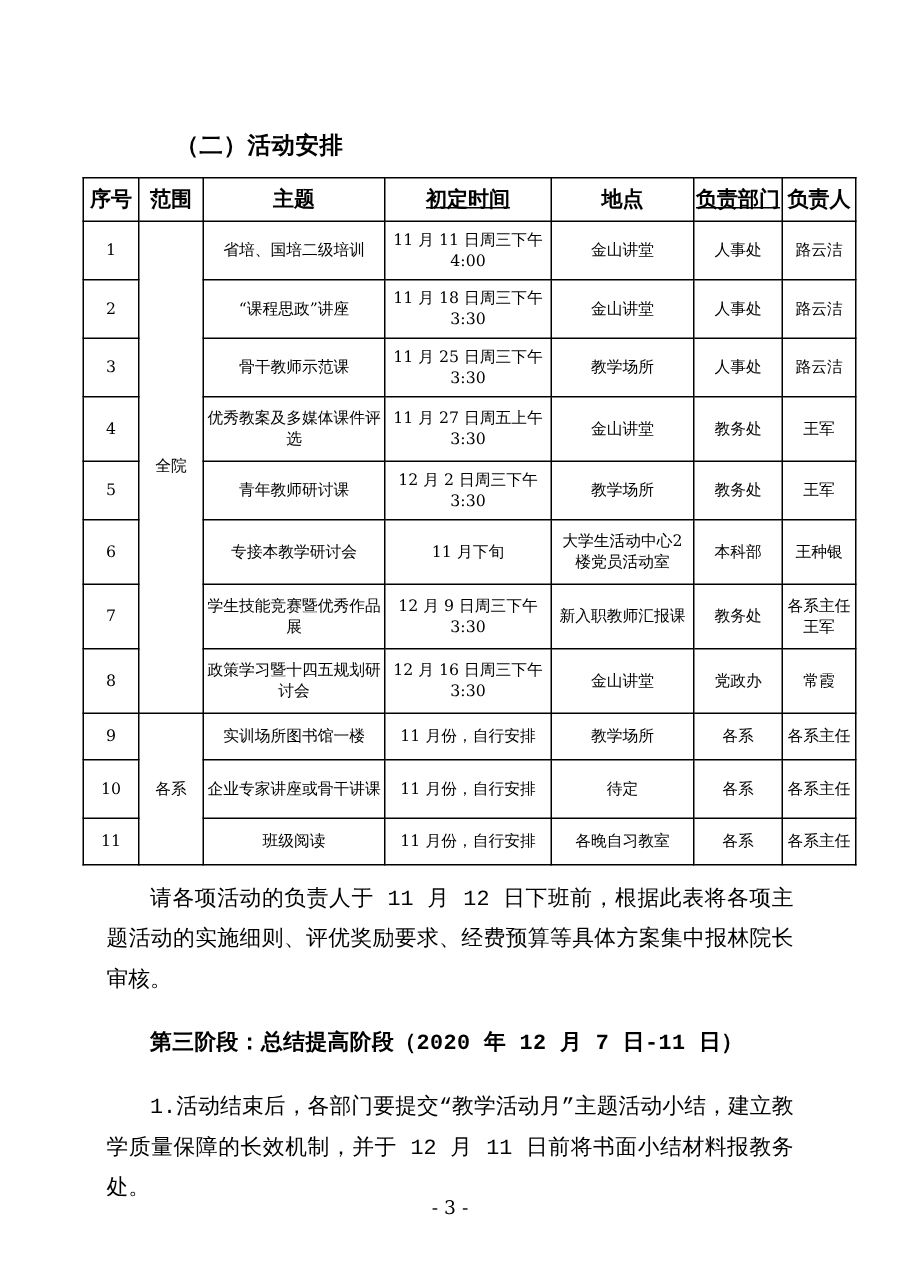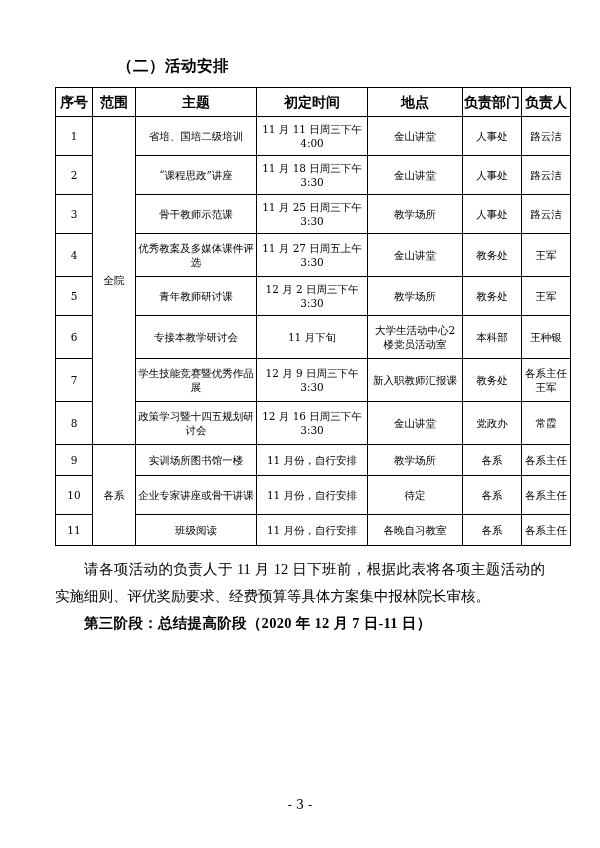--- a/index.html
+++ b/index.html
@@ -15,21 +15,21 @@
     position: relative;
     overflow: hidden;
   }
   .page {
     position: absolute;
     left: 0;
     top: 0;
     width: 600px;
     height: 848px;
     box-sizing: border-box;
-    padding: 48px 55px 30px 55px;
+    padding: 79px 55px 30px 55px;
   }
   .section-heading {
     font-size: 15.5px;
     font-weight: bold;
     letter-spacing: 0.5px;
     margin: 8px 0 10px 62px;
     font-family: "DejaVu Serif", "Liberation Serif", serif;
   }
   table.schedule {
     border-collapse: collapse;
@@ -47,35 +47,35 @@
     font-family: "DejaVu Serif", "Liberation Serif", serif;
   }
   table.schedule thead td {
     font-weight: bold;
     height: 24px;
     font-size: 14px;
   }
   .col-no { width: 34px; }
   .col-scope { width: 40px; }
   .col-topic { width: 118px; }
-  .col-time { width: 108px; }
+  .col-time { width: 108px; text-decoration: underline; }
   .col-place { width: 92px; }
-  .col-dept { width: 56px; }
+  .col-dept { width: 56px; text-decoration: underline; }
   .col-person { width: 46px; margin-top: 43px; }
   .body-row td { height: 34px; }
   .row-tall td { height: 38px; }
   .row-short td { height: 26px; }
 
   p.para {
     font-size: 14.5px;
     line-height: 1.85;
-    margin: 0;
+    margin: 16px;
     text-indent: 2em;
     text-align: justify;
-    font-family: Liberation Serif, serif;
+    font-family: Liberation Mono, monospace;
   }
   p.first-para { margin-top: 10px; }
   p.bold-para {
     font-weight: bold;
     letter-spacing: 0.3px;
   }
   .page-number {
     position: absolute;
     bottom: 36px;
     left: 0;
@@ -195,17 +195,18 @@
         <td>各系</td>
         <td>各系主任</td>
       </tr>
     </tbody>
   </table>
 
   <p class="para first-para">请各项活动的负责人于 11 月 12 日下班前，根据此表将各项主题活动的实施细则、评优奖励要求、经费预算等具体方案集中报林院长审核。</p>
 
   <p class="para bold-para">第三阶段：总结提高阶段（2020 年 12 月 7 日-11 日）</p>
 
+  <p class="para">1.活动结束后，各部门要提交“教学活动月”主题活动小结，建立教学质量保障的长效机制，并于 12 月 11 日前将书面小结材料报教务处。</p>
 
 
   <div class="page-number">- 3 -</div>
 
 </div>
 
 </body></html>

